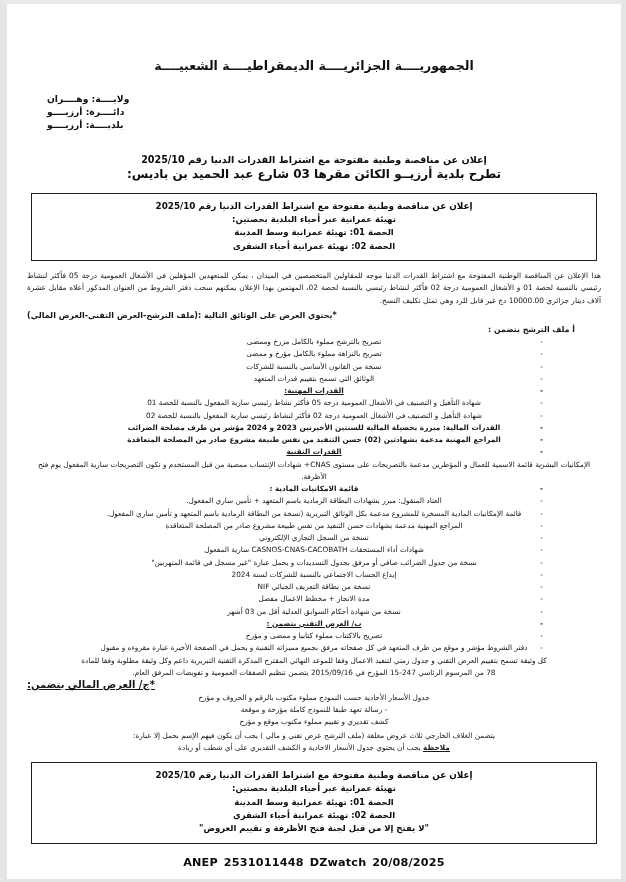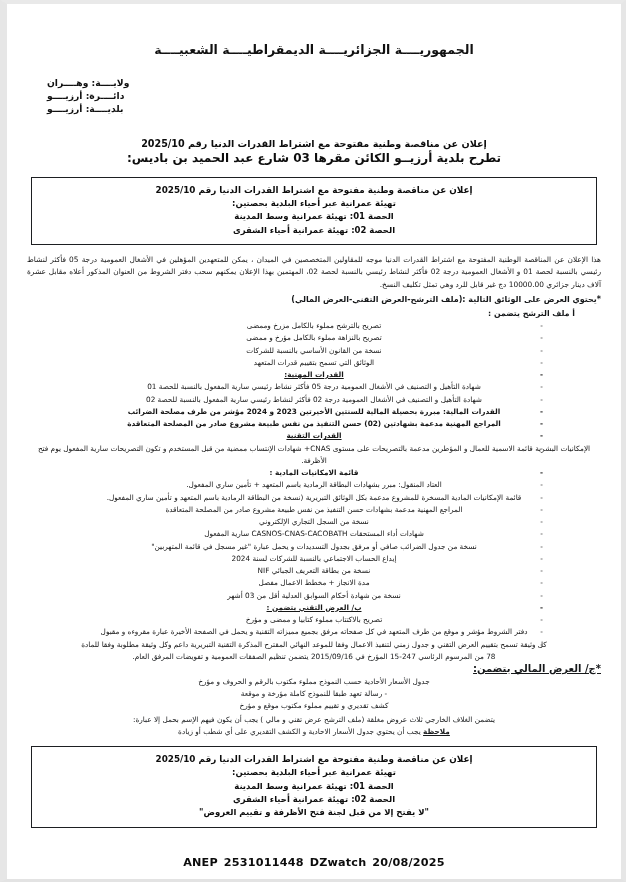--- a/index.html
+++ b/index.html
@@ -20,21 +20,21 @@
     box-sizing: border-box;
     border-left: 7px solid #e6e6e6;
     border-right: 5px solid #e6e6e6;
     border-top: 4px solid #e9e9e9;
     border-bottom: 3px solid #e3e3e3;
     overflow: hidden;
   }
   .sheet {
     position: absolute;
     inset: 0;
-    padding: 0 18px;
+    padding: 16px 18px;
     box-sizing: border-box;
     direction: rtl;
     text-align: right;
     color: #16181a;
     border-radius: 31px;
   }
 
   
   .republic {
     text-align: center;
@@ -93,21 +93,21 @@
     text-align: justify;
     text-justify: inter-word;
     color: #161616;
   }
 
   
   .lead {
     margin: 3px 2px 0 2px;
     font-size: 8px;
     font-weight: 700;
-    text-align: right;
+    text-align: left;
     line-height: 12.6px;
   }
   .subhead {
     margin: 1px 28px 0 2px;
     font-size: 7.8px;
     font-weight: 700;
     text-align: right;
     line-height: 12.4px;
   }
   ul.doclist {

